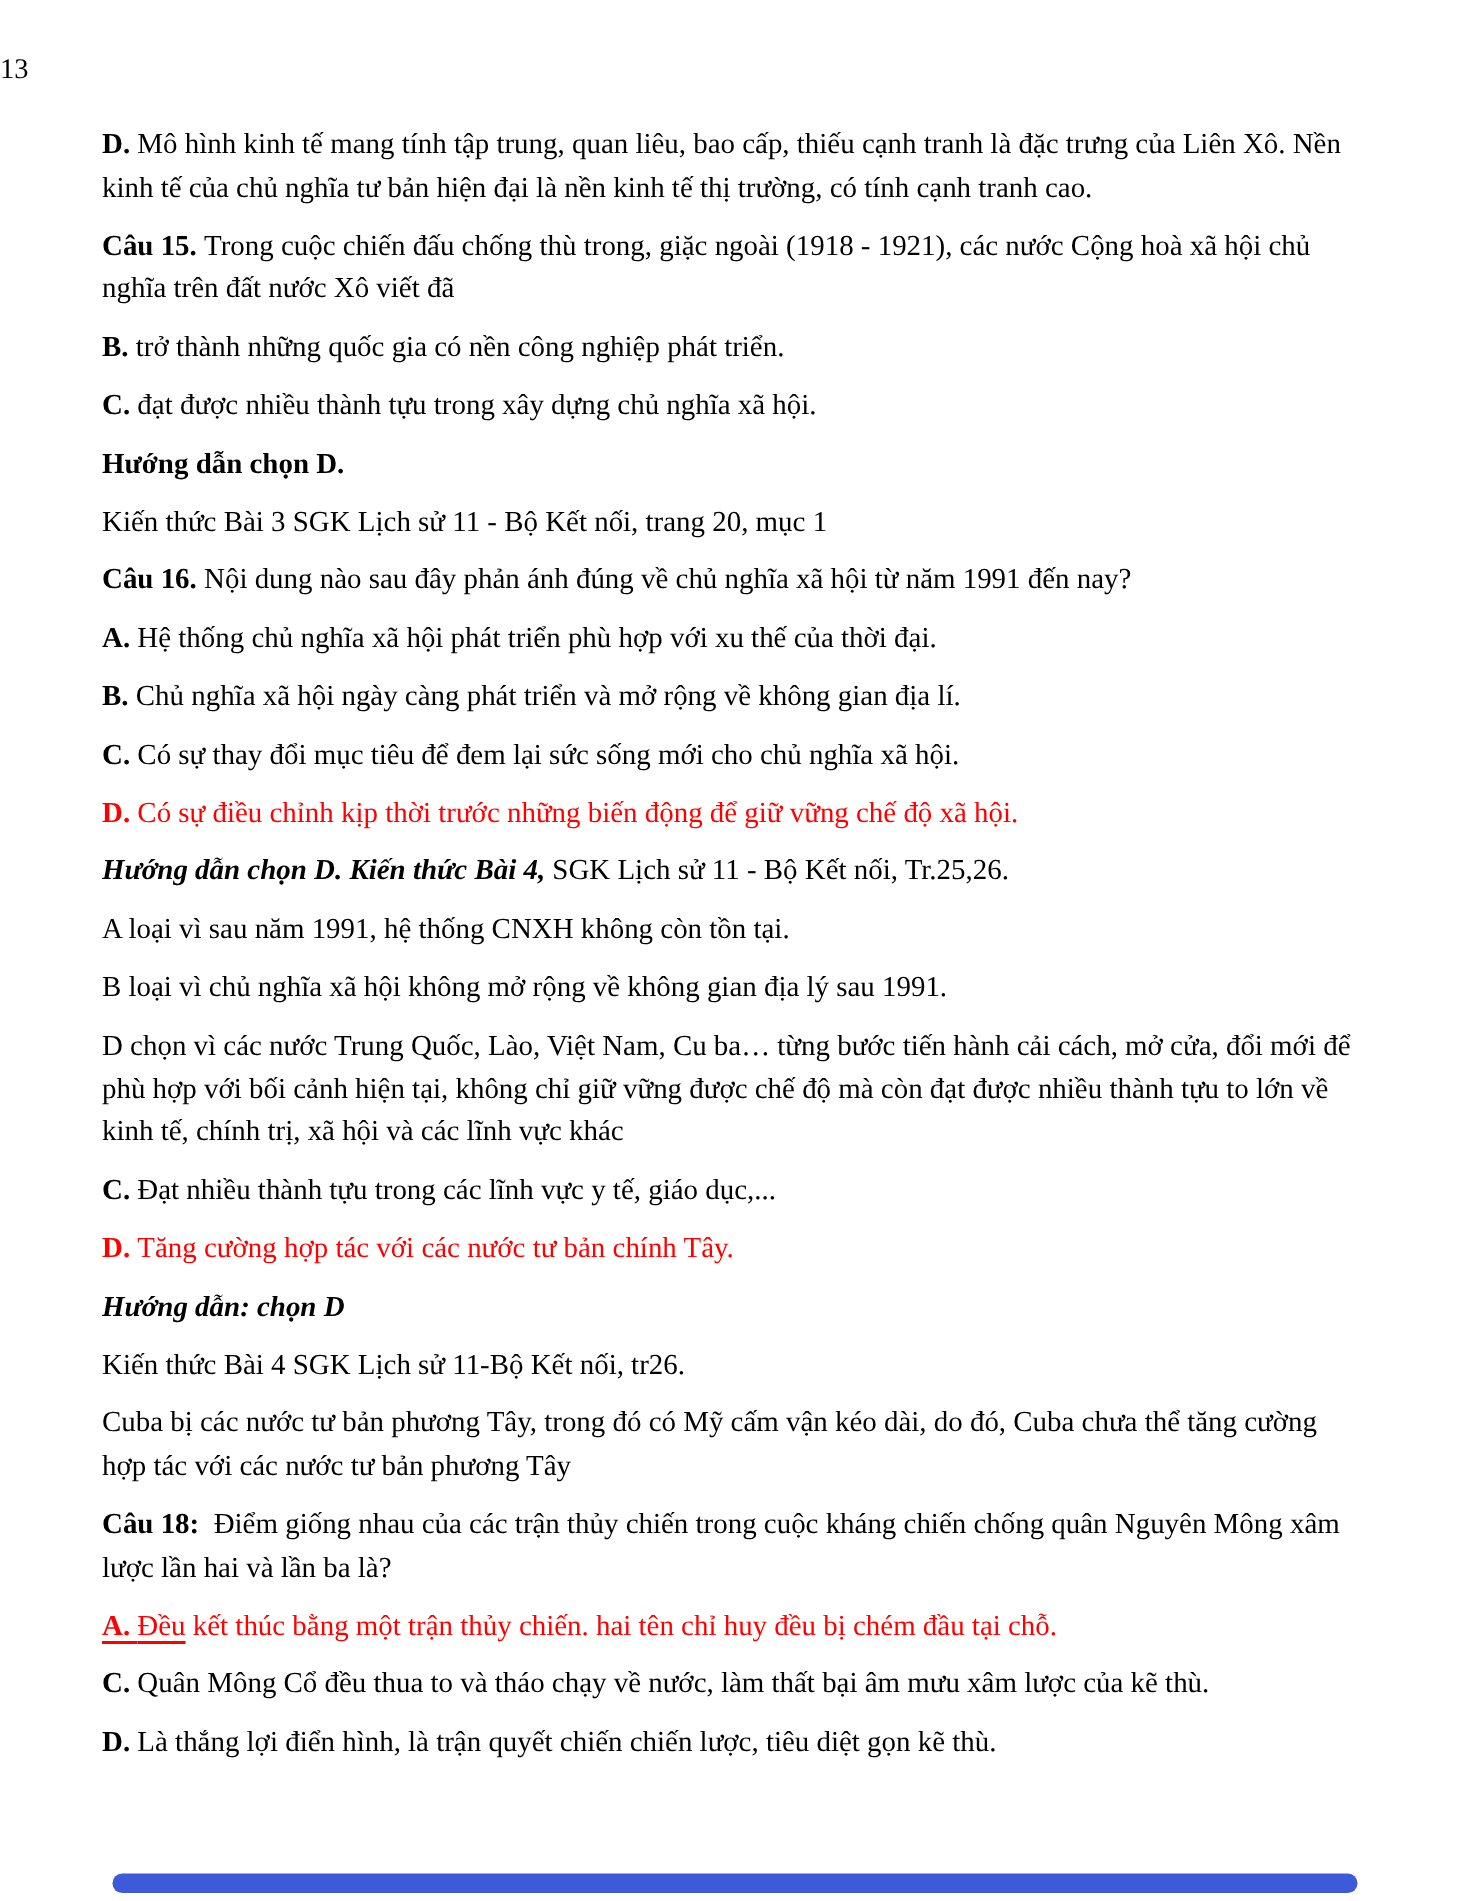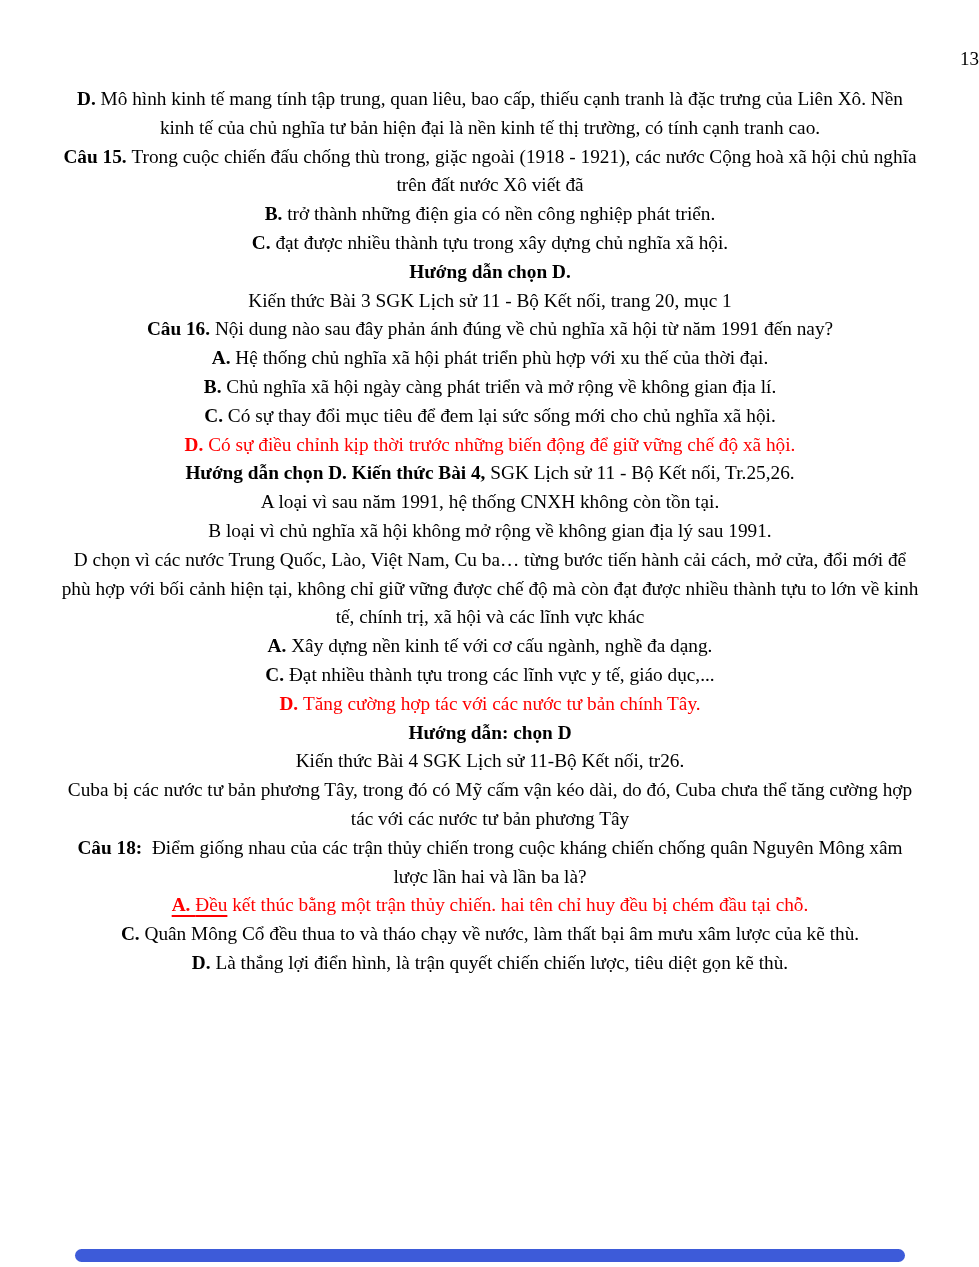--- a/index.html
+++ b/index.html
@@ -6,37 +6,37 @@
   body {
     width: 979px;
     height: 1267px;
     background: #ffffff;
     color: #000000;
     font-family: "Liberation Serif", "DejaVu Serif", serif;
     position: relative;
     overflow: hidden;
   }
   .page-number {
-    text-align: right;
-    padding-top: 48px;
+    text-align: left;
+    padding-top: 36px;
     font-size: 19px;
     line-height: 22px;
   }
   .content {
     padding: 15px 57px 0 58px;
   }
   p.line {
-    margin: 0;
+    margin: 10px;
     font-size: 19.3px;
     line-height: 28.8px;
     white-space: pre-wrap;
-    text-align: center;
+    text-align: left;
   }
   .b { font-weight: bold; }
-  .i { }
+  .i { font-style: italic; }
   .r { color: #FF0000; }
   .u {
     text-decoration: underline;
     text-decoration-color: #FF0000;
     text-decoration-thickness: 2px;
     text-underline-offset: 4px;
   }
   .scrollbar {
     position: absolute;
     left: 75px;
@@ -48,34 +48,33 @@
   }
 </style>
 </head>
 <body>
 
 <div class="page-number">13</div>
 
 <div class="content">
     <p class="line"><span class="b">D. </span><span>Mô hình kinh tế mang tính tập trung, quan liêu, bao cấp, thiếu cạnh tranh là đặc trưng của Liên Xô. Nền kinh tế của chủ nghĩa tư bản hiện đại là nền kinh tế thị trường, có tính cạnh tranh cao.</span></p>
     <p class="line"><span class="b">Câu 15. </span><span>Trong cuộc chiến đấu chống thù trong, giặc ngoài (1918 - 1921), các nước Cộng hoà xã hội chủ nghĩa trên đất nước Xô viết đã</span></p>
-    <p class="line"><span class="b">B. </span><span>trở thành những điện gia có nền công nghiệp phát triển.</span></p>
+    <p class="line"><span class="b">B. </span><span>trở thành những quốc gia có nền công nghiệp phát triển.</span></p>
     <p class="line"><span class="b">C. </span><span>đạt được nhiều thành tựu trong xây dựng chủ nghĩa xã hội.</span></p>
     <p class="line"><span class="b">Hướng dẫn chọn D.</span></p>
     <p class="line"><span>Kiến thức Bài 3 SGK Lịch sử 11 - Bộ Kết nối, trang 20, mục 1</span></p>
     <p class="line"><span class="b">Câu 16. </span><span>Nội dung nào sau đây phản ánh đúng về chủ nghĩa xã hội từ năm 1991 đến nay?</span></p>
     <p class="line"><span class="b">A. </span><span>Hệ thống chủ nghĩa xã hội phát triển phù hợp với xu thế của thời đại.</span></p>
     <p class="line"><span class="b">B. </span><span>Chủ nghĩa xã hội ngày càng phát triển và mở rộng về không gian địa lí.</span></p>
     <p class="line"><span class="b">C. </span><span>Có sự thay đổi mục tiêu để đem lại sức sống mới cho chủ nghĩa xã hội.</span></p>
     <p class="line"><span class="b r">D. </span><span class="r">Có sự điều chỉnh kịp thời trước những biến động để giữ vững chế độ xã hội.</span></p>
     <p class="line"><span class="b i">Hướng dẫn chọn D. Kiến thức Bài 4, </span><span>SGK Lịch sử 11 - Bộ Kết nối, Tr.25,26.</span></p>
     <p class="line"><span>A loại vì sau năm 1991, hệ thống CNXH không còn tồn tại.</span></p>
     <p class="line"><span>B loại vì chủ nghĩa xã hội không mở rộng về không gian địa lý sau 1991.</span></p>
     <p class="line"><span>D chọn vì các nước Trung Quốc, Lào, Việt Nam, Cu ba… từng bước tiến hành cải cách, mở cửa, đổi mới để phù hợp với bối cảnh hiện tại, không chỉ giữ vững được chế độ mà còn đạt được nhiều thành tựu to lớn về kinh tế, chính trị, xã hội và các lĩnh vực khác</span></p>
-    <p class="line"><span class="b">A. </span><span>Xây dựng nền kinh tế với cơ cấu ngành, nghề đa dạng.</span></p>
     <p class="line"><span class="b">C. </span><span>Đạt nhiều thành tựu trong các lĩnh vực y tế, giáo dục,...</span></p>
     <p class="line"><span class="b r">D. </span><span class="r">Tăng cường hợp tác với các nước tư bản chính Tây.</span></p>
     <p class="line"><span class="b i">Hướng dẫn: chọn D</span></p>
     <p class="line"><span>Kiến thức Bài 4 SGK Lịch sử 11-Bộ Kết nối, tr26.</span></p>
     <p class="line"><span>Cuba bị các nước tư bản phương Tây, trong đó có Mỹ cấm vận kéo dài, do đó, Cuba chưa thể tăng cường hợp tác với các nước tư bản phương Tây</span></p>
     <p class="line"><span class="b">Câu 18: </span><span> Điểm giống nhau của các trận thủy chiến trong cuộc kháng chiến chống quân Nguyên Mông xâm lược lần hai và lần ba là?</span></p>
     <p class="line"><span class="b r u">A. </span><span class="r u">Đều</span><span class="r"> kết thúc bằng một trận thủy chiến. hai tên chỉ huy đều bị chém đầu tại chỗ.</span></p>
     <p class="line"><span class="b">C. </span><span>Quân Mông Cổ đều thua to và tháo chạy về nước, làm thất bại âm mưu xâm lược của kẽ thù.</span></p>
     <p class="line"><span class="b">D. </span><span>Là thắng lợi điển hình, là trận quyết chiến chiến lược, tiêu diệt gọn kẽ thù.</span></p>
   </div>

